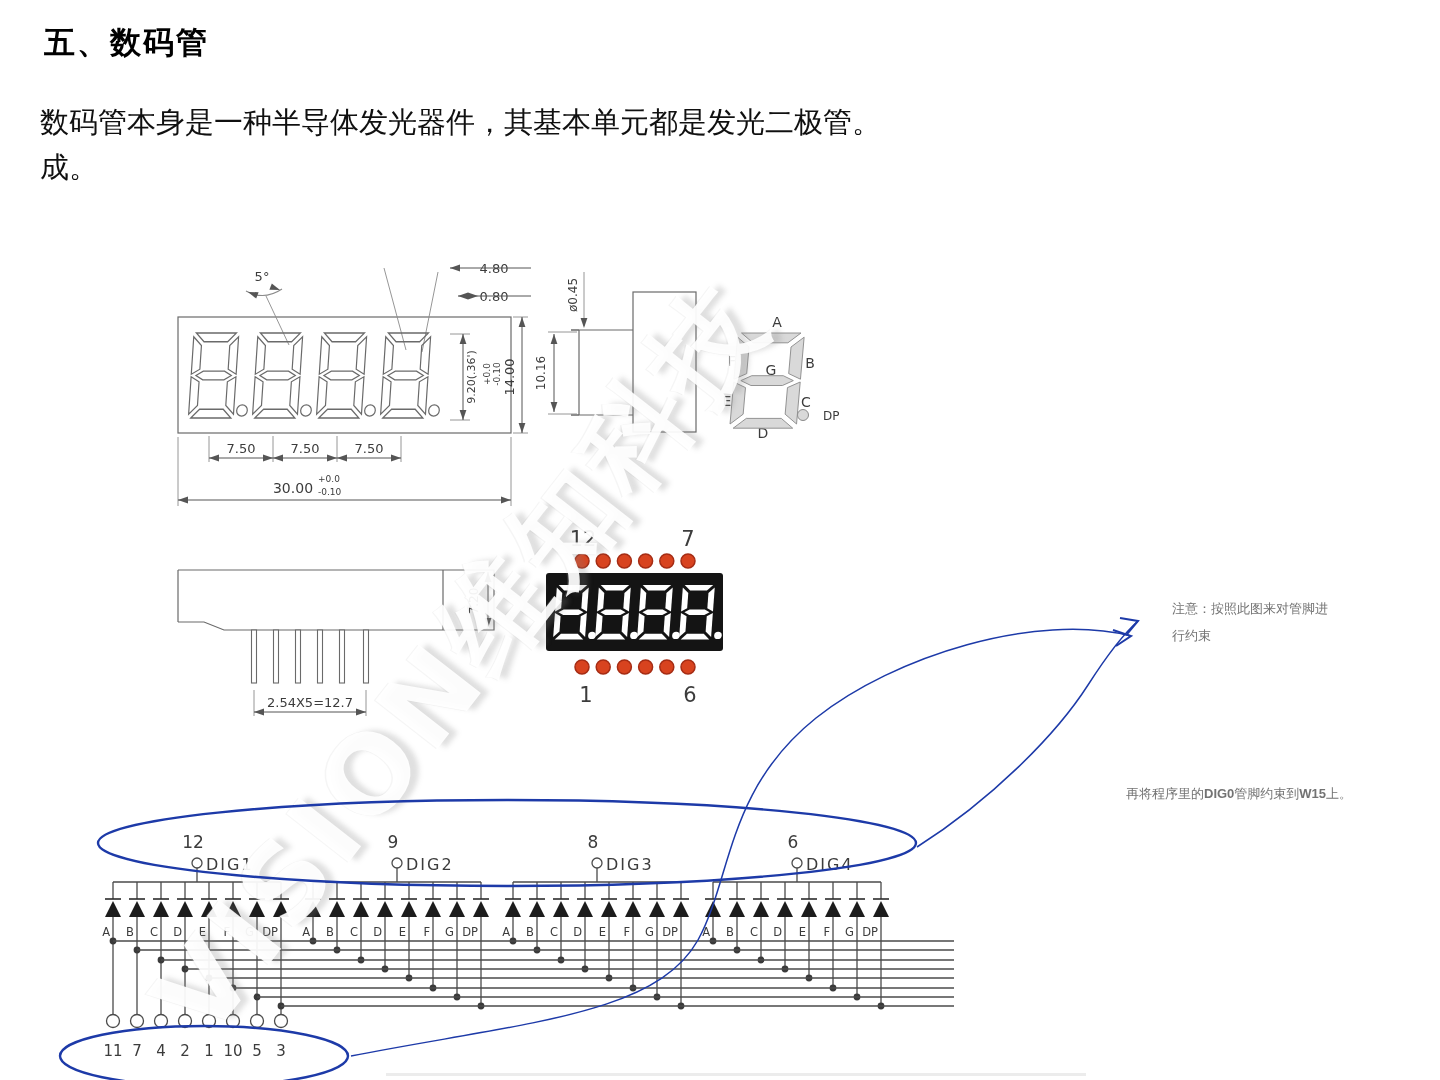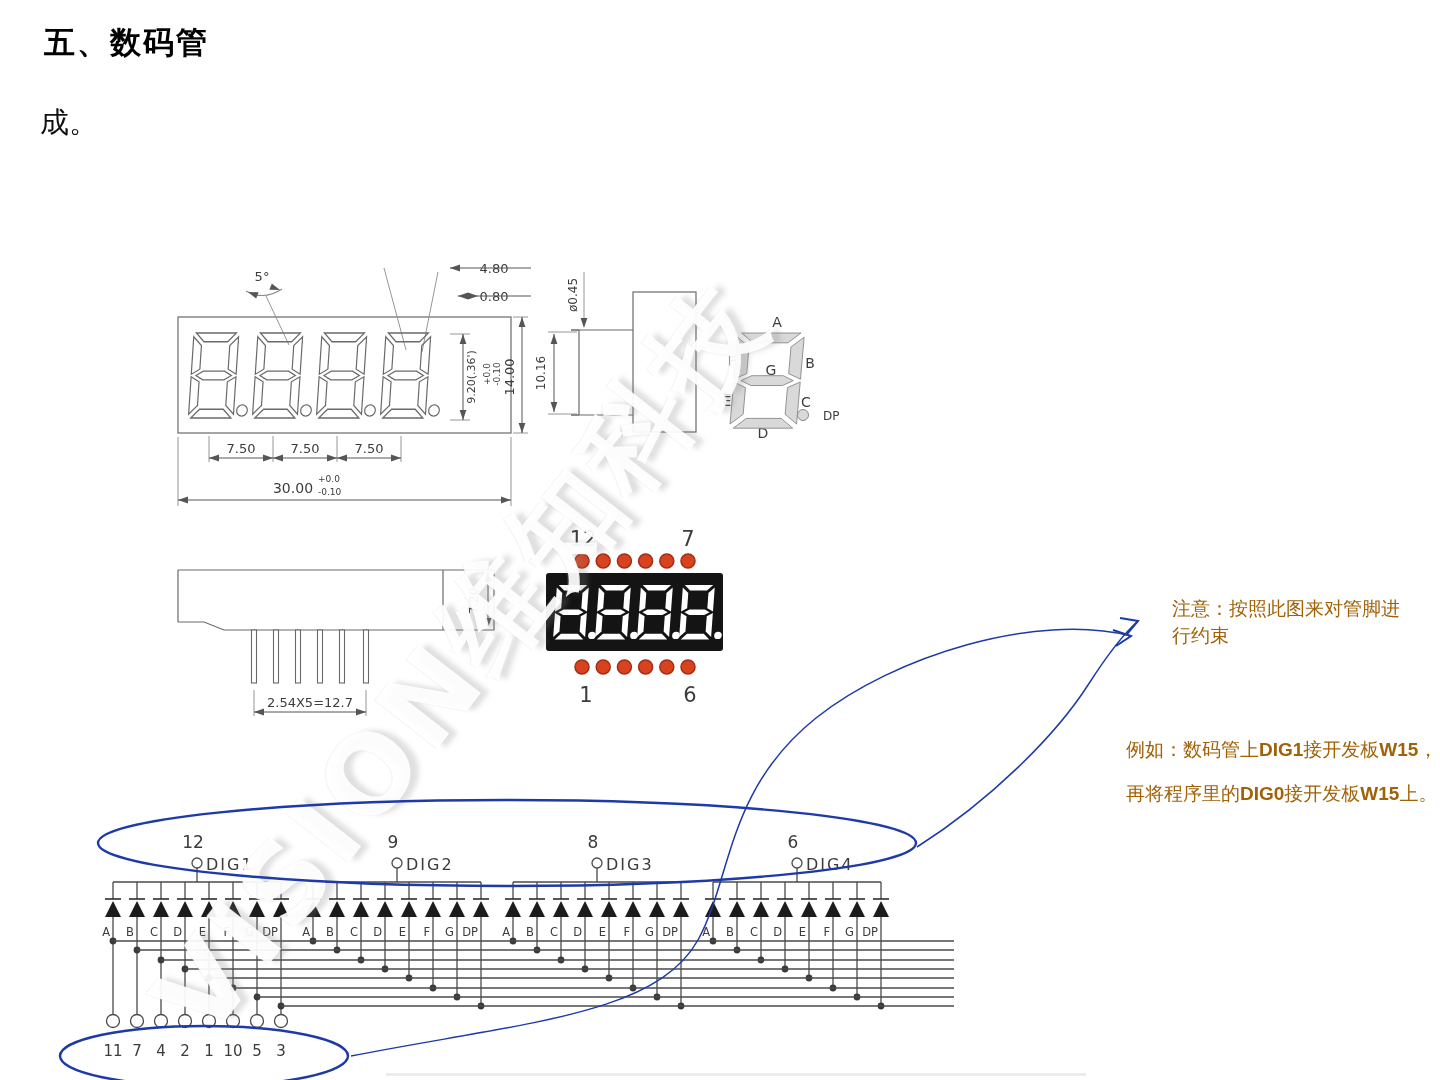--- a/index.html
+++ b/index.html
@@ -4,40 +4,41 @@
 <style>
   html,body{margin:0;padding:0;background:#fff;}
   .page{position:relative;width:1440px;height:1080px;background:#ffffff;overflow:hidden;
         font-family:"Liberation Serif", serif;color:#141414;margin-left:26px;}
   .title{position:absolute;left:18px;top:22px;font-family:"DejaVu Sans",sans-serif;
          font-weight:bold;font-size:31px;letter-spacing:2px;color:#000;}
   .para{position:absolute;left:14px;top:100px;width:1370px;font-size:29px;line-height:45px;color:#101010;}
   .para div{white-space:nowrap;}
   svg{position:absolute;overflow:visible;}
   text{font-family:"DejaVu Sans",sans-serif;fill:#3c3c3c;}
-  .note{position:absolute;color:#a16207;font-size:19px;font-family:"Liberation Serif",serif;line-height:27px;}
+  .note{position:absolute;color:#737373;font-size:13px;font-family:"Liberation Serif",serif;line-height:27px;}
   .note .b{font-family:"Liberation Sans",sans-serif;font-weight:bold;}
   .watermark{position:absolute;left:-70px;top:575px;width:1010px;height:170px;
      display:flex;align-items:center;justify-content:center;
      transform:rotate(-52deg);transform-origin:center;
      font-family:"DejaVu Sans",sans-serif;font-weight:bold;font-size:108px;letter-spacing:6px;
      color:rgba(255,255,255,0.92);
      text-shadow:6px 6px 5px rgba(130,130,130,0.25), -1px -1px 0 rgba(200,200,200,0.18);
      pointer-events:none;z-index:5;}
   .overlay{z-index:6;pointer-events:none;}
   .bottom-rule{position:absolute;left:360px;top:1073px;width:700px;height:3px;background:#ececec;}
 </style>
 </head>
 <body>
 
 <div class="page">
 
   <div class="title">五、数码管</div>
 
   <div class="para">
+    <div>数码管本身是一种半导体发光器件，其基本单元都是发光二极管。</div>
     <div>成。</div>
   </div>
 
   <svg id="dwg1" style="left:140px;top:250px;" width="380" height="270" viewBox="140 250 380 270">
     <g stroke="#6a6a6a" stroke-width="1.2" fill="none">
       <rect x="152" y="317" width="333" height="116"></rect>
 
       <path stroke="#8a8a8a" stroke-width="0.9" d="M183 436 V462 M247 436 V462 M311 436 V462 M375 436 V462
         M152 437 V506 M485 437 V506 M487 317 H502 M487 433 H502 M424 334 H444 M424 420 H444"></path>
 
@@ -490,18 +491,17 @@
       <path stroke-width="1.5" d="M325 1056 C500 1022 630 1015 672 940 C706 878 700 790 790 718 C868 656 1010 612 1105 636"></path>
       <path stroke-width="2" d="M1094 618 L1112 621 L1101 634"></path>
       <path stroke-width="2" d="M1087 630 L1105 636 L1090 646"></path>
     </g>
   </svg>
 
   <div class="note" id="note1" style="left:1146px;top:595px;">
     <div>注意：按照此图来对管脚进</div>
     <div>行约束</div>
   </div>
-  <div class="note" style="left:1100px;top:736px;"><span>例如：数码管上</span><span class="b">DIG1</span><span>接开发板</span><span class="b">W15</span><span>，</span></div>
-  <div class="note" style="left:1100px;top:780px;"><span>再将程序里的</span><span class="b">DIG0</span><span>接开发板</span><span class="b">W15</span><span>上。</span></div>
+  <div class="note" style="left:1100px;top:780px;"><span>再将程序里的</span><span class="b">DIG0</span><span>管脚约束到</span><span class="b">W15</span><span>上。</span></div>
 
   <div class="watermark">VISION维知科技</div>
   <div class="bottom-rule"></div>
 </div>
 
 </body></html>

